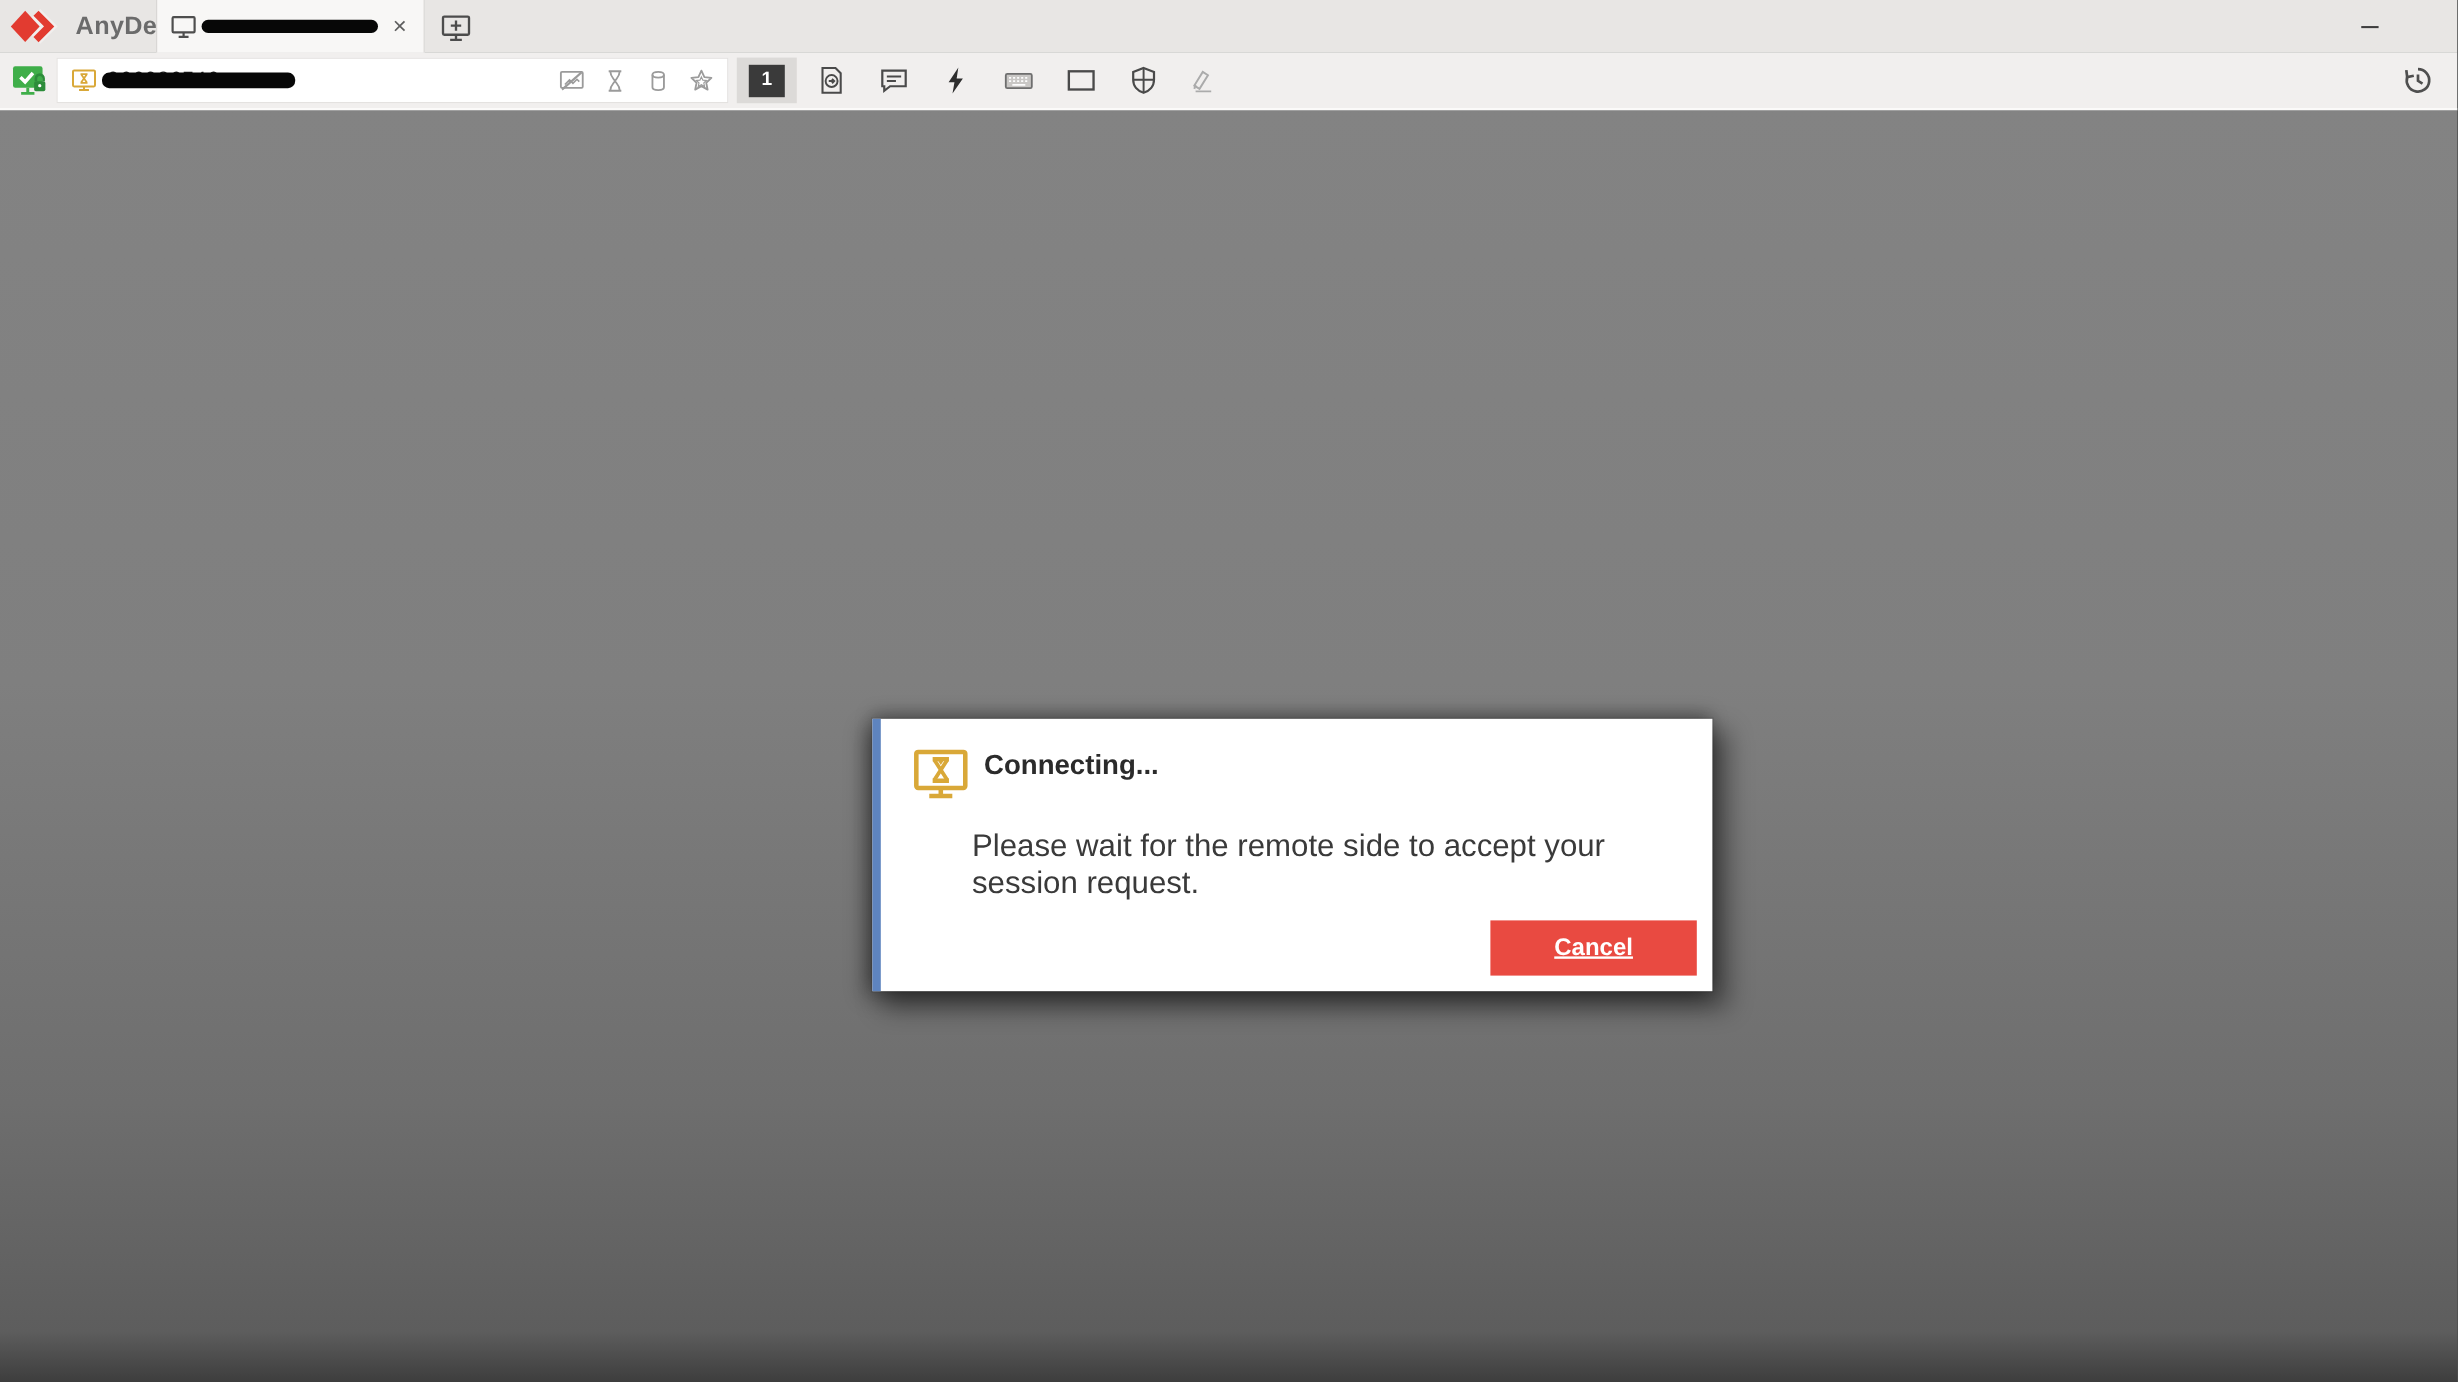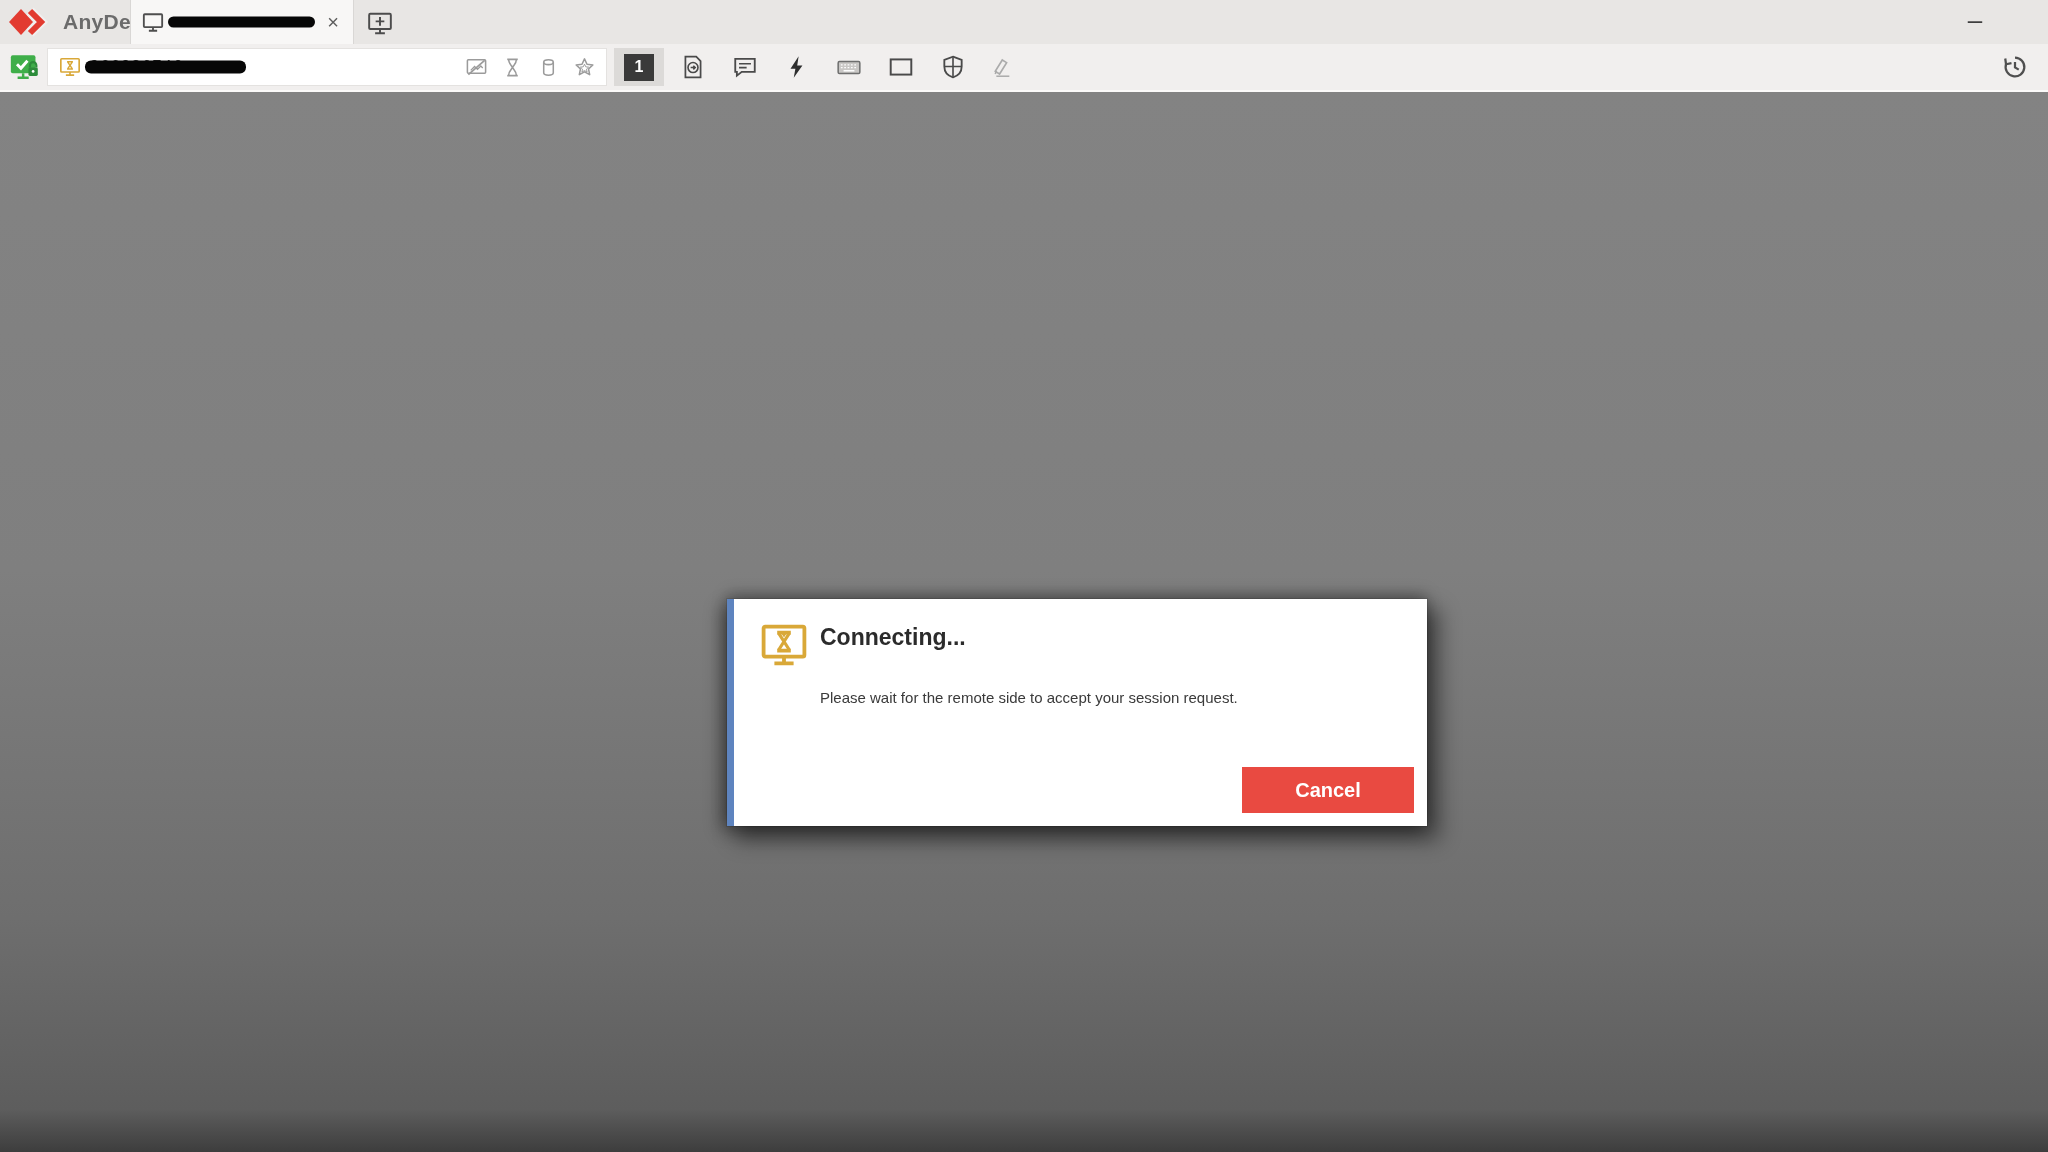--- a/index.html
+++ b/index.html
@@ -52,24 +52,24 @@
   .content{position:absolute;top:92px;left:0;right:0;bottom:0;
     background:linear-gradient(#838383 0%,#7f7f7f 45%,#6e6e6e 78%,#5d5d5d 96%,#3d3d3d 100%);}
 
   
   .dialog{position:absolute;left:727px;top:507px;width:700px;height:227px;background:#ffffff;
     border-left:7px solid #5e84bf;box-sizing:border-box;
     box-shadow:0 0 0 1px rgba(0,0,0,.10),10px 12px 20px 2px rgba(0,0,0,.45),
       -7px 6px 16px rgba(0,0,0,.30),0 -5px 14px rgba(0,0,0,.28);}
   .dlg-icon{position:absolute;left:24px;top:22px;width:52px;height:48px;color:#d9a838;}
   .dlg-title{position:absolute;left:86px;top:25px;font-size:23px;font-weight:600;color:#2b2b2b;}
-  .dlg-msg{position:absolute;left:86px;top:90px;font-size:15px;color:#3a3a3a;}
+  .dlg-msg{position:absolute;left:76px;top:90px;font-size:26px;color:#3a3a3a;}
   .cancel{position:absolute;right:13px;bottom:13px;width:172px;height:46px;background:#e94a41;
     color:#ffffff;font-size:20px;font-weight:600;border:none;display:flex;align-items:center;
-    justify-content:center;cursor:pointer;font-family:"Liberation Sans",sans-serif;}
+    justify-content:center;cursor:pointer;font-family:"Liberation Sans",sans-serif;text-decoration:underline;}
 </style>
 </head>
 <body>
 
 <div id="window">
 
   <div class="titlebar">
     <div class="brand">
       <svg class="ti" width="46" height="30" viewBox="0 0 46 30">
         <path d="M13 2 L25 15 L13 28 L1 15 Z" fill="#e23b30"></path>

